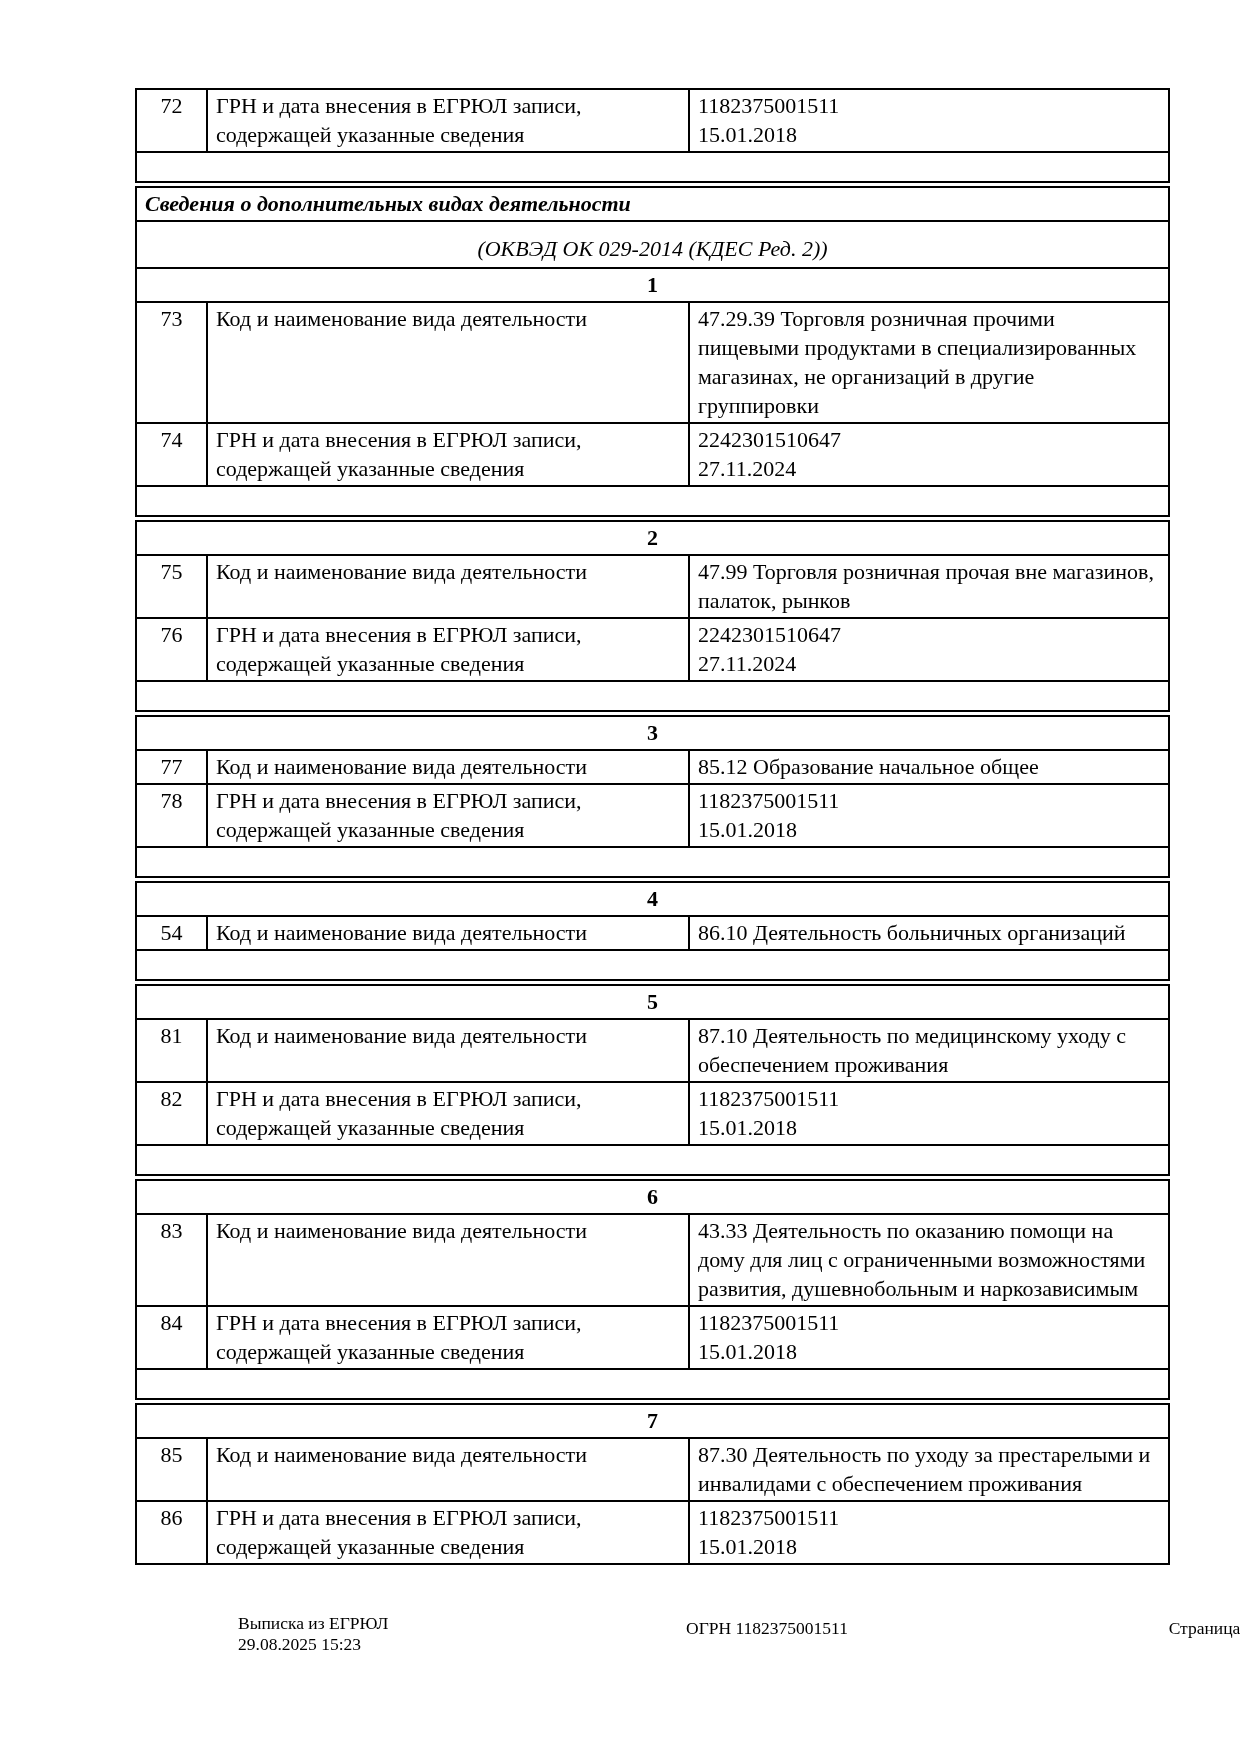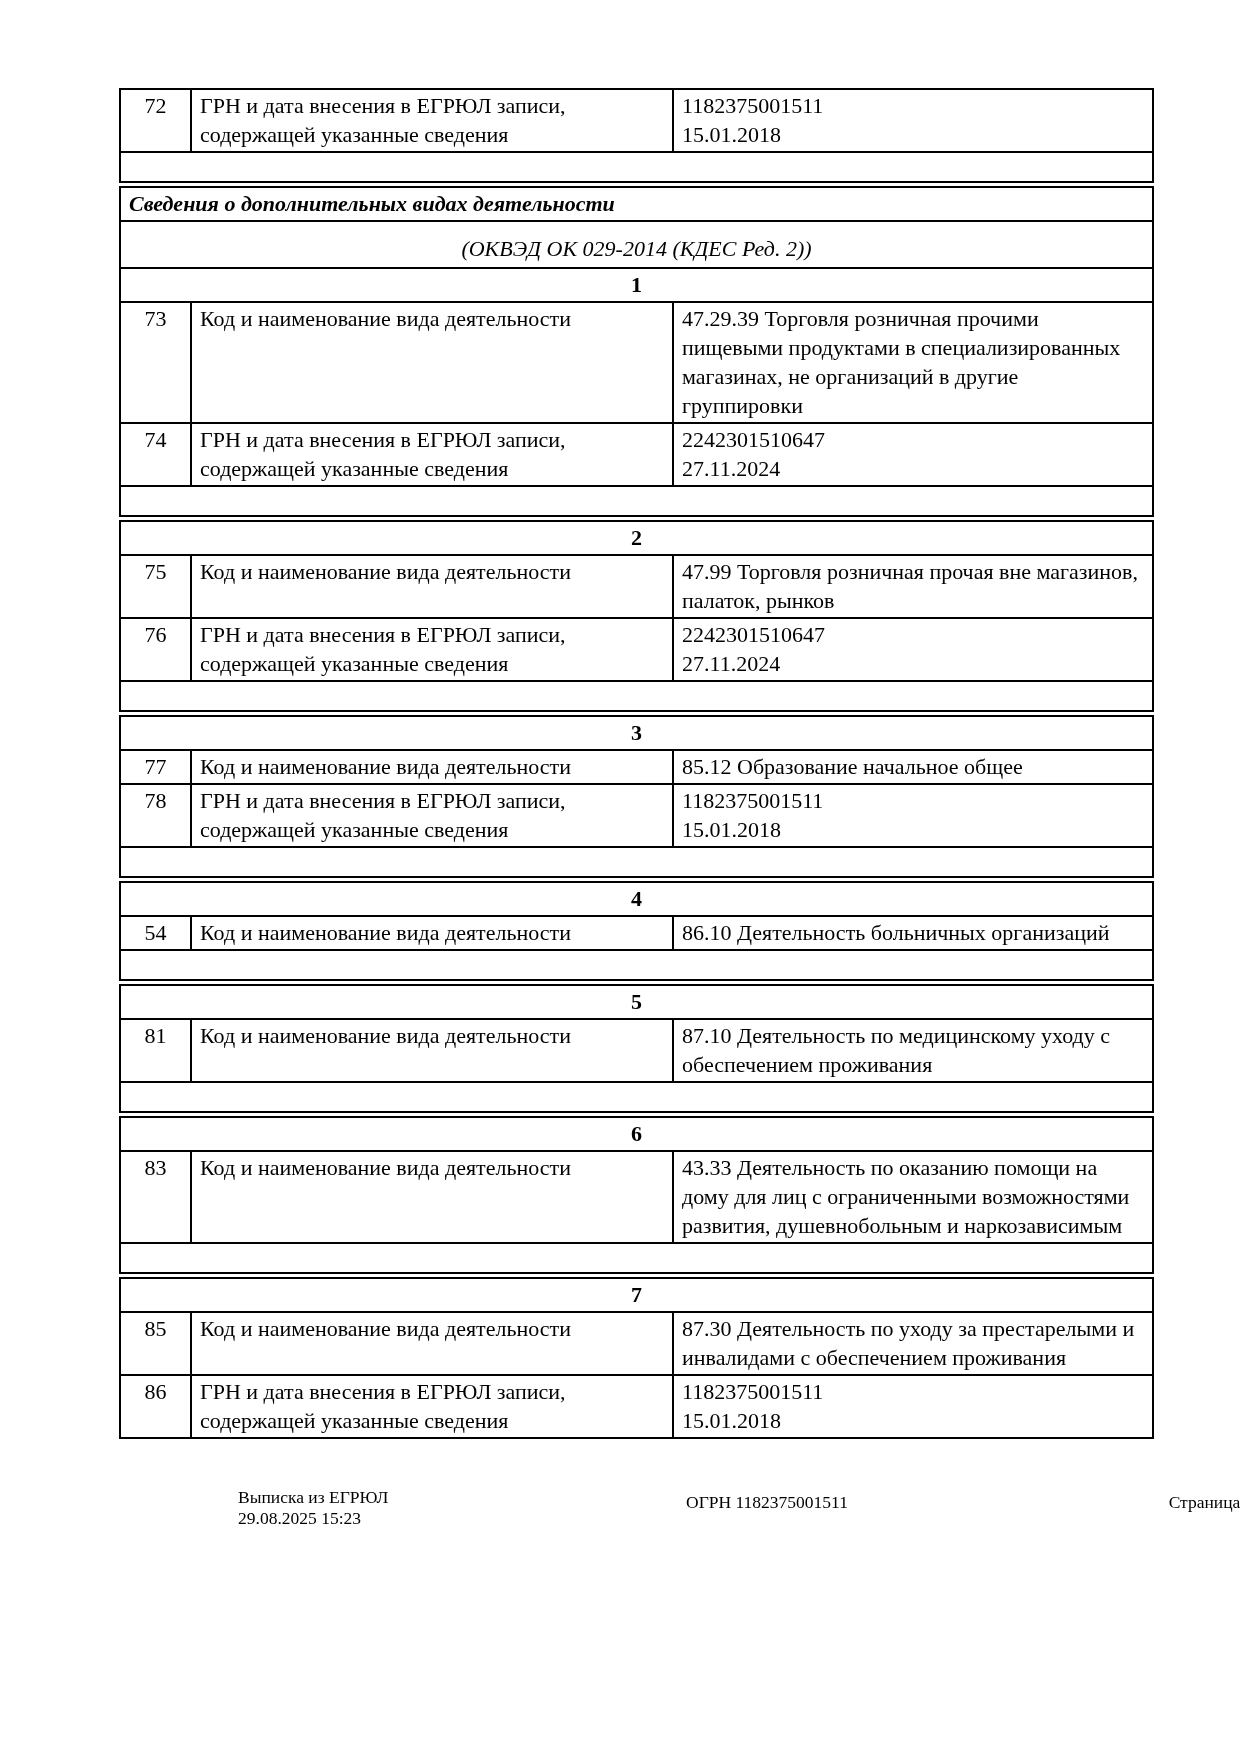--- a/index.html
+++ b/index.html
@@ -18,21 +18,21 @@
   .page {
     box-sizing: border-box;
     width: 1240px;
     height: 1755px;
     padding: 88px 0 0 119px;
   }
   table.tbl {
     border-collapse: collapse;
     table-layout: fixed;
     width: 1033px;
-    margin: 0 0 3px 0;
+    margin: 0 0 3px 16px;
   }
   col.c-num   { width: 71px; }
   col.c-label { width: 482px; }
   col.c-value { width: 480px; }
   table.tbl td {
     border: 2px solid #000000;
     font-size: 22px;
     line-height: 29px;
     padding: 1px 8px 2px 8px;
     vertical-align: top;
@@ -233,40 +233,56 @@
         </colgroup>
       <tbody>
         <tr class="secnum-row">
           <td colspan="3">5</td>
         </tr>
         <tr>
           <td class="num">81</td>
           <td>Код и наименование вида деятельности</td>
           <td>87.10 Деятельность по медицинскому уходу с обеспечением проживания</td>
         </tr>
+        <tr>
+          <td class="num">82</td>
+          <td>ГРН и дата внесения в ЕГРЮЛ записи, содержащей указанные сведения</td>
+          <td>
+            <div>1182375001511</div>
+            <div>15.01.2018</div>
+          </td>
+        </tr>
         <tr class="empty-row">
           <td colspan="3"></td>
         </tr>
       </tbody>
     </table>
 
     <table class="tbl section-table">
       <colgroup>
           <col class="c-num">
           <col class="c-label">
           <col class="c-value">
         </colgroup>
       <tbody>
         <tr class="secnum-row">
           <td colspan="3">6</td>
         </tr>
         <tr>
           <td class="num">83</td>
           <td>Код и наименование вида деятельности</td>
           <td>43.33 Деятельность по оказанию помощи на дому для лиц с ограниченными возможностями развития, душевнобольным и наркозависимым</td>
+        </tr>
+        <tr>
+          <td class="num">84</td>
+          <td>ГРН и дата внесения в ЕГРЮЛ записи, содержащей указанные сведения</td>
+          <td>
+            <div>1182375001511</div>
+            <div>15.01.2018</div>
+          </td>
         </tr>
         <tr class="empty-row">
           <td colspan="3"></td>
         </tr>
       </tbody>
     </table>
 
     <table class="tbl section-table">
       <colgroup>
           <col class="c-num">

